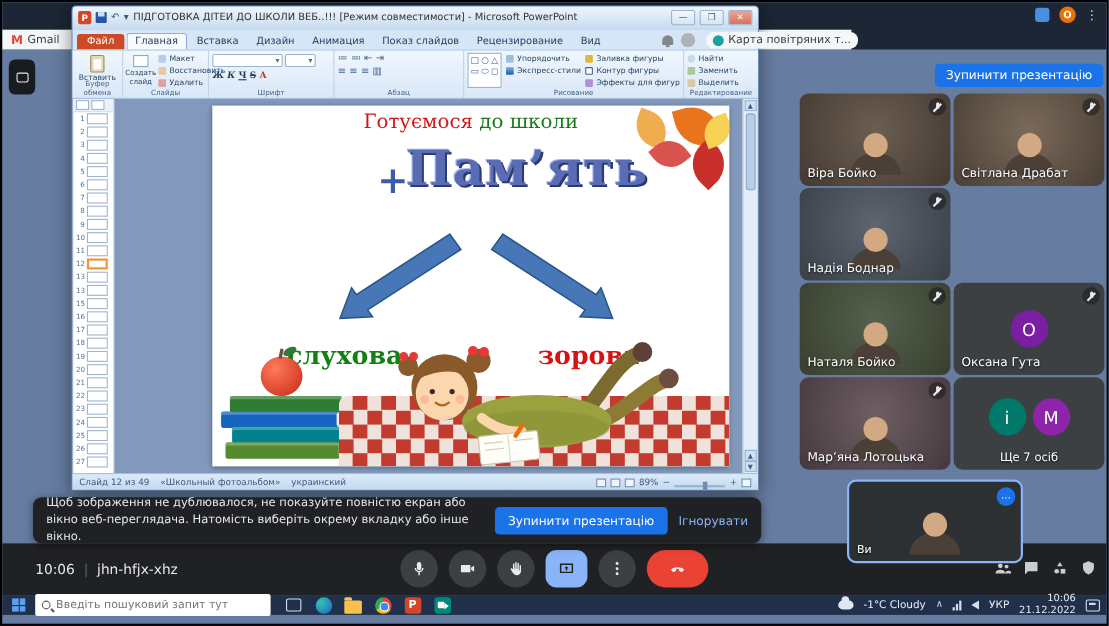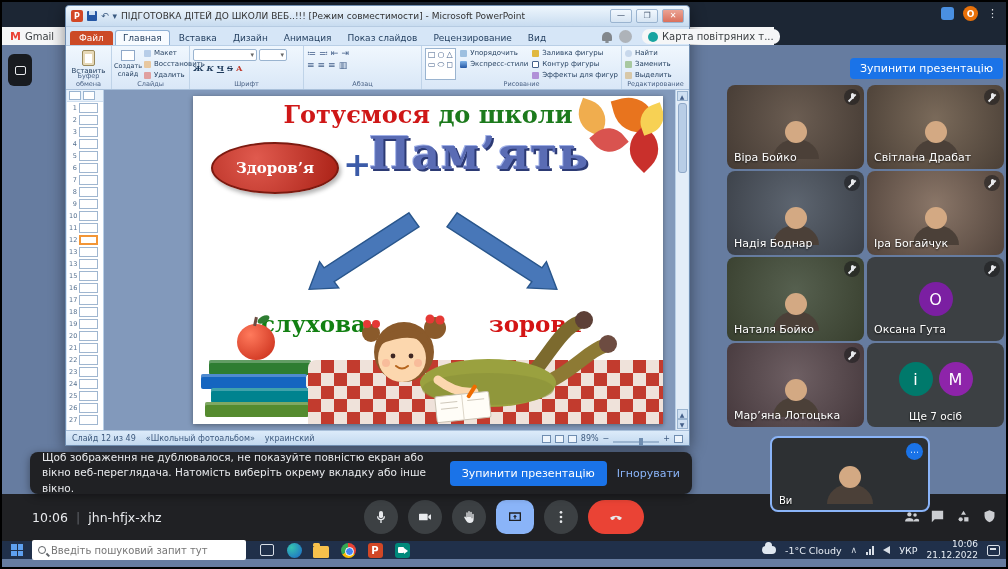--- a/index.html
+++ b/index.html
@@ -148,21 +148,21 @@
   .thumb .tn{font-size:6.5px;color:#55708f;width:8px;text-align:right}
   .thumb .tb{width:19px;height:10px;background:#fff;border:1px solid #9fb6d0}
   .thumb.sel .tb{border:2px solid #f29536}
   .editor{position:absolute;left:38px;top:84px;width:572px;bottom:15px;background:#8299bb}
   .vscroll{position:absolute;right:1px;top:84px;width:13px;bottom:15px;background:#e3edf8;border-left:1px solid #b9cfe6;display:flex;flex-direction:column;align-items:center;justify-content:space-between;padding:1px 0}
   .sarr{width:11px;height:10px;background:#cfe0f2;border:1px solid #9ab4d0;font-size:6px;text-align:center;color:#44608a;line-height:9px}
   .sthumb{width:9px;flex:0 0 70px;background:#b8cde6;border:1px solid #8fa8c8;border-radius:3px;margin:2px 0 auto}
 
   
   .slide{position:absolute;left:89px;top:6px;width:470px;height:328px;background:#fff;box-shadow:0 1px 5px rgba(0,0,0,.4);overflow:hidden;font-family:"DejaVu Serif",serif}
-  .s-title{position:absolute;left:0;right:0;top:4px;text-align:center;font-size:24px;font-weight:bold}
+  .s-title{position:absolute;left:0;right:0;top:4px;text-align:center;font-size:18px;font-weight:normal}
   .s-title .red{color:#cf1717}
   .s-title .grn{color:#1c7a1c}
   .leaves{position:absolute;right:0;top:0;width:96px;height:88px}
   .leaf{position:absolute;border-radius:0 70% 0 70%}
   .oval{position:absolute;left:18px;top:46px;width:128px;height:52px;border-radius:50%;background:radial-gradient(circle at 35% 30%,#e05a4e,#a92015);border:2px solid #7c1a10;color:#fff;font-weight:bold;font-size:15px;display:flex;align-items:center;justify-content:center;box-shadow:2px 3px 4px rgba(0,0,0,.3)}
   .plus{position:absolute;left:150px;top:48px;font-size:34px;font-weight:bold;color:#3c5ba8}
   .memory{position:absolute;left:176px;top:32px;font-size:44px;font-weight:bold;color:#5a6cb4;letter-spacing:1px;text-shadow:2px 2px 0 #2c3a74,-1px -1px 0 #9fb0e8}
   .arrows{position:absolute;left:78px;top:112px;width:324px;height:96px}
   .lbl-l{position:absolute;left:68px;top:214px;font-size:23px;font-weight:bold;color:#128012}
   .lbl-r{position:absolute;left:296px;top:214px;font-size:23px;font-weight:bold;color:#d41414}
@@ -212,25 +212,20 @@
   <div class="tile t2" style="left:865px;top:83px">
     <div class="person"></div>
     <span class="mic"></span>
     <span class="nm">Світлана Драбат</span>
   </div>
   <div class="tile t3" style="left:725px;top:169px">
     <div class="person"></div>
     <span class="mic"></span>
     <span class="nm">Надія Боднар</span>
   </div>
-  <div class="tile t4" style="left:865px;top:169px">
-    <div class="person"></div>
-    <span class="mic"></span>
-    <span class="nm">Іра Богайчук</span>
-  </div>
   <div class="tile t5" style="left:725px;top:255px">
     <div class="person"></div>
     <span class="mic"></span>
     <span class="nm">Наталя Бойко</span>
   </div>
   <div class="tile" style="left:865px;top:255px">
     <div class="center-av">
         <span class="avb" style="background:#7b1fa2">О</span>
       </div>
     <span class="mic"></span>
@@ -499,21 +494,20 @@
         <div class="s-title">
           <span class="red">Готуємося </span><span class="grn">до школи</span>
         </div>
         <div class="leaves">
           <span class="leaf" style="left:48px;top:0;width:38px;height:38px;background:#e8741e;transform:rotate(-15deg)"></span>
           <span class="leaf" style="left:10px;top:6px;width:30px;height:30px;background:#f0ad4e;transform:rotate(20deg)"></span>
           <span class="leaf" style="left:60px;top:36px;width:34px;height:34px;background:#c9302c;transform:rotate(45deg)"></span>
           <span class="leaf" style="left:28px;top:30px;width:28px;height:28px;background:#d9534f;transform:rotate(-40deg)"></span>
           <span class="leaf" style="left:72px;top:10px;width:26px;height:26px;background:#f7d154;transform:rotate(70deg)"></span>
         </div>
-        <div class="oval">Здоров’я</div>
         <div class="plus">+</div>
         <div class="memory">Пам’ять</div>
         <svg class="arrows" viewBox="0 0 340 100">
           <polygon points="144.7,4.7 55.7,62.4 51.0,55.9 40,85 71.0,83.5 66.3,77.0 155.3,19.3" fill="#4877b8" stroke="#29568c" stroke-width="1.5"></polygon>
           <polygon points="195.3,4.7 284.3,62.4 289.0,55.9 300,85 269.0,83.5 273.7,77.0 184.7,19.3" fill="#4877b8" stroke="#29568c" stroke-width="1.5"></polygon>
         </svg>
         <div class="lbl-l">слухова</div>
         <div class="lbl-r">зорова</div>
         <div class="books">
           <span class="book" style="left:8px;top:40px;width:102px;background:#2e7d32"></span>

